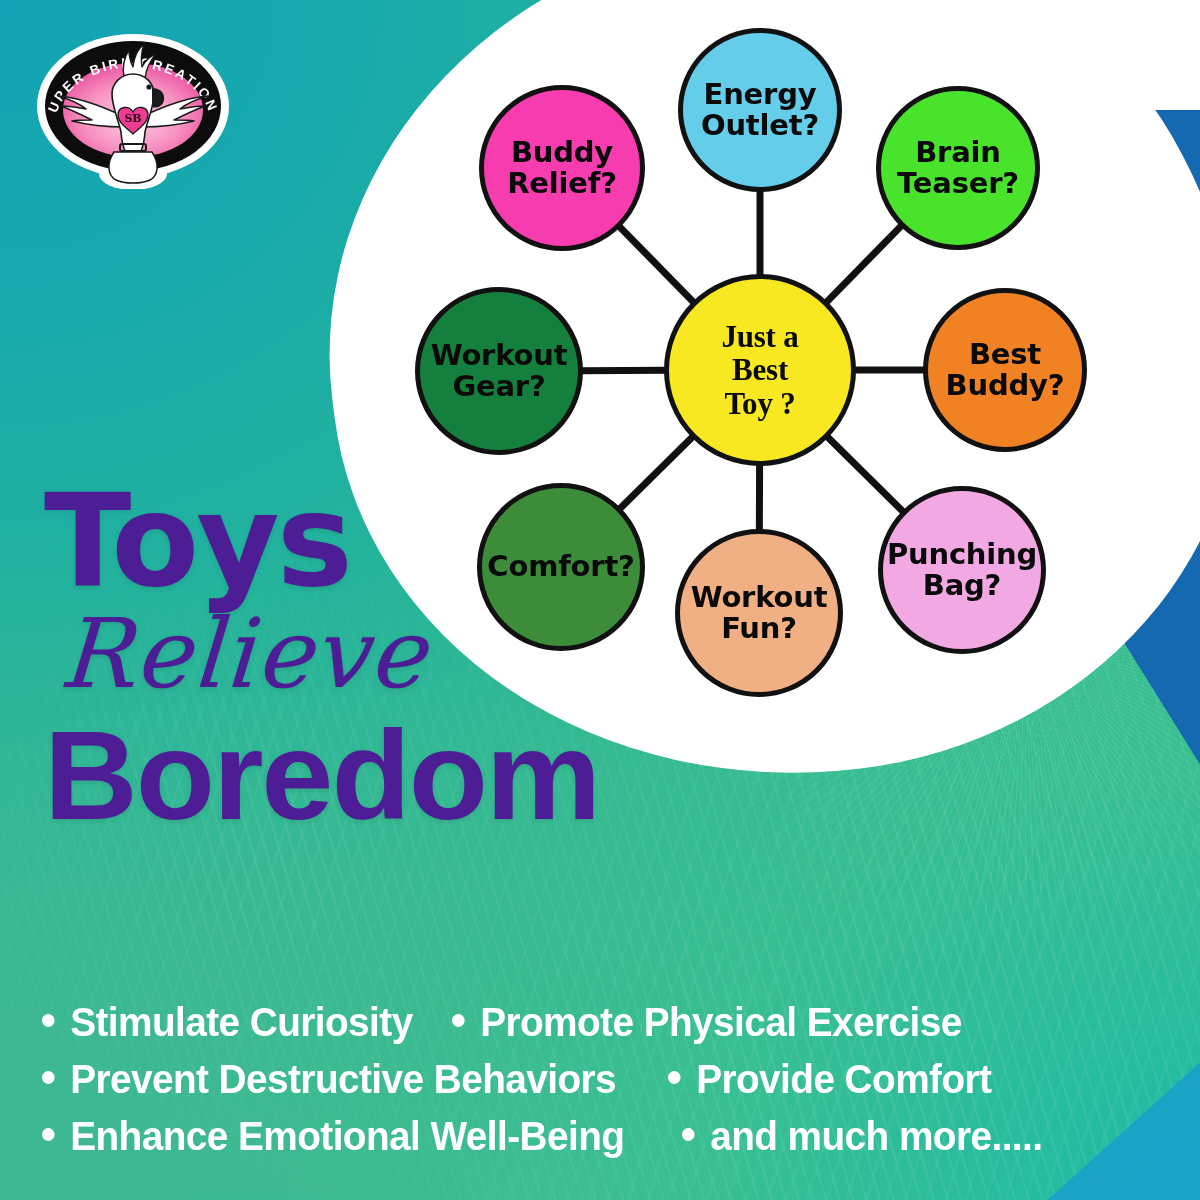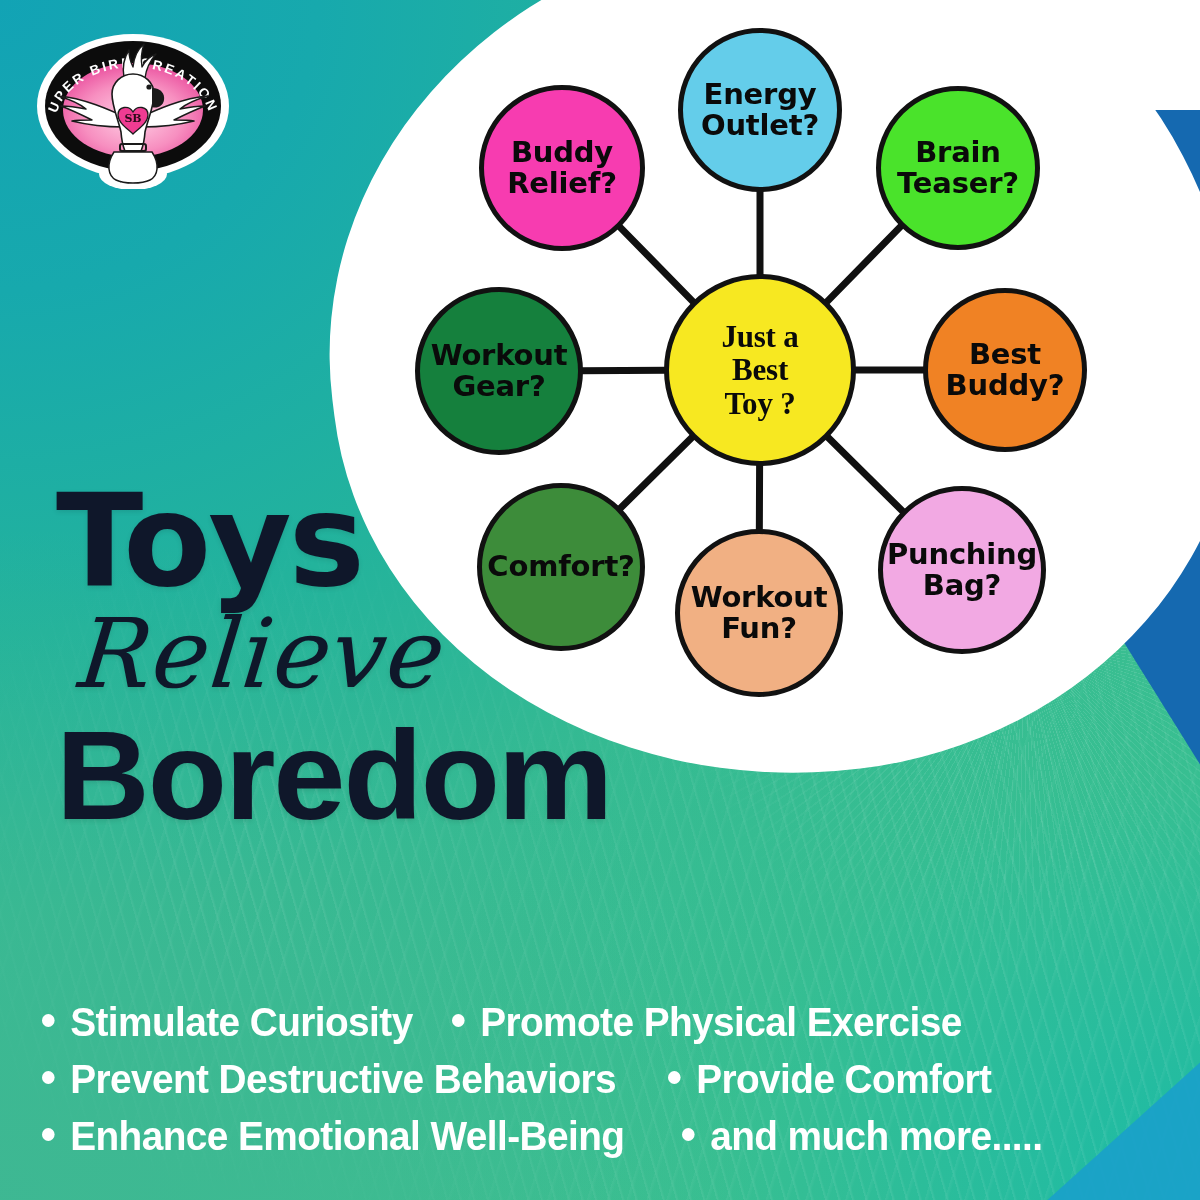--- a/index.html
+++ b/index.html
@@ -114,24 +114,24 @@
   .node.center {
     font-size: 31px;
   }
   .node.leaf {
     font-size: 29px;
   }
 
   
   .headline {
     position: absolute;
-    left: 56px;
+    left: 44px;
     top: 482px;
     z-index: 30;
-    color: #0f172a;
+    color: #4c1d95;
   }
   .h-toys {
     font-family: "DejaVu Sans", sans-serif;
     font-weight: 700;
     font-size: 128px;
     line-height: 0.92;
     letter-spacing: -3px;
     margin: 0;
     text-shadow: 0 2px 5px rgba(0,0,0,.10);
   }

